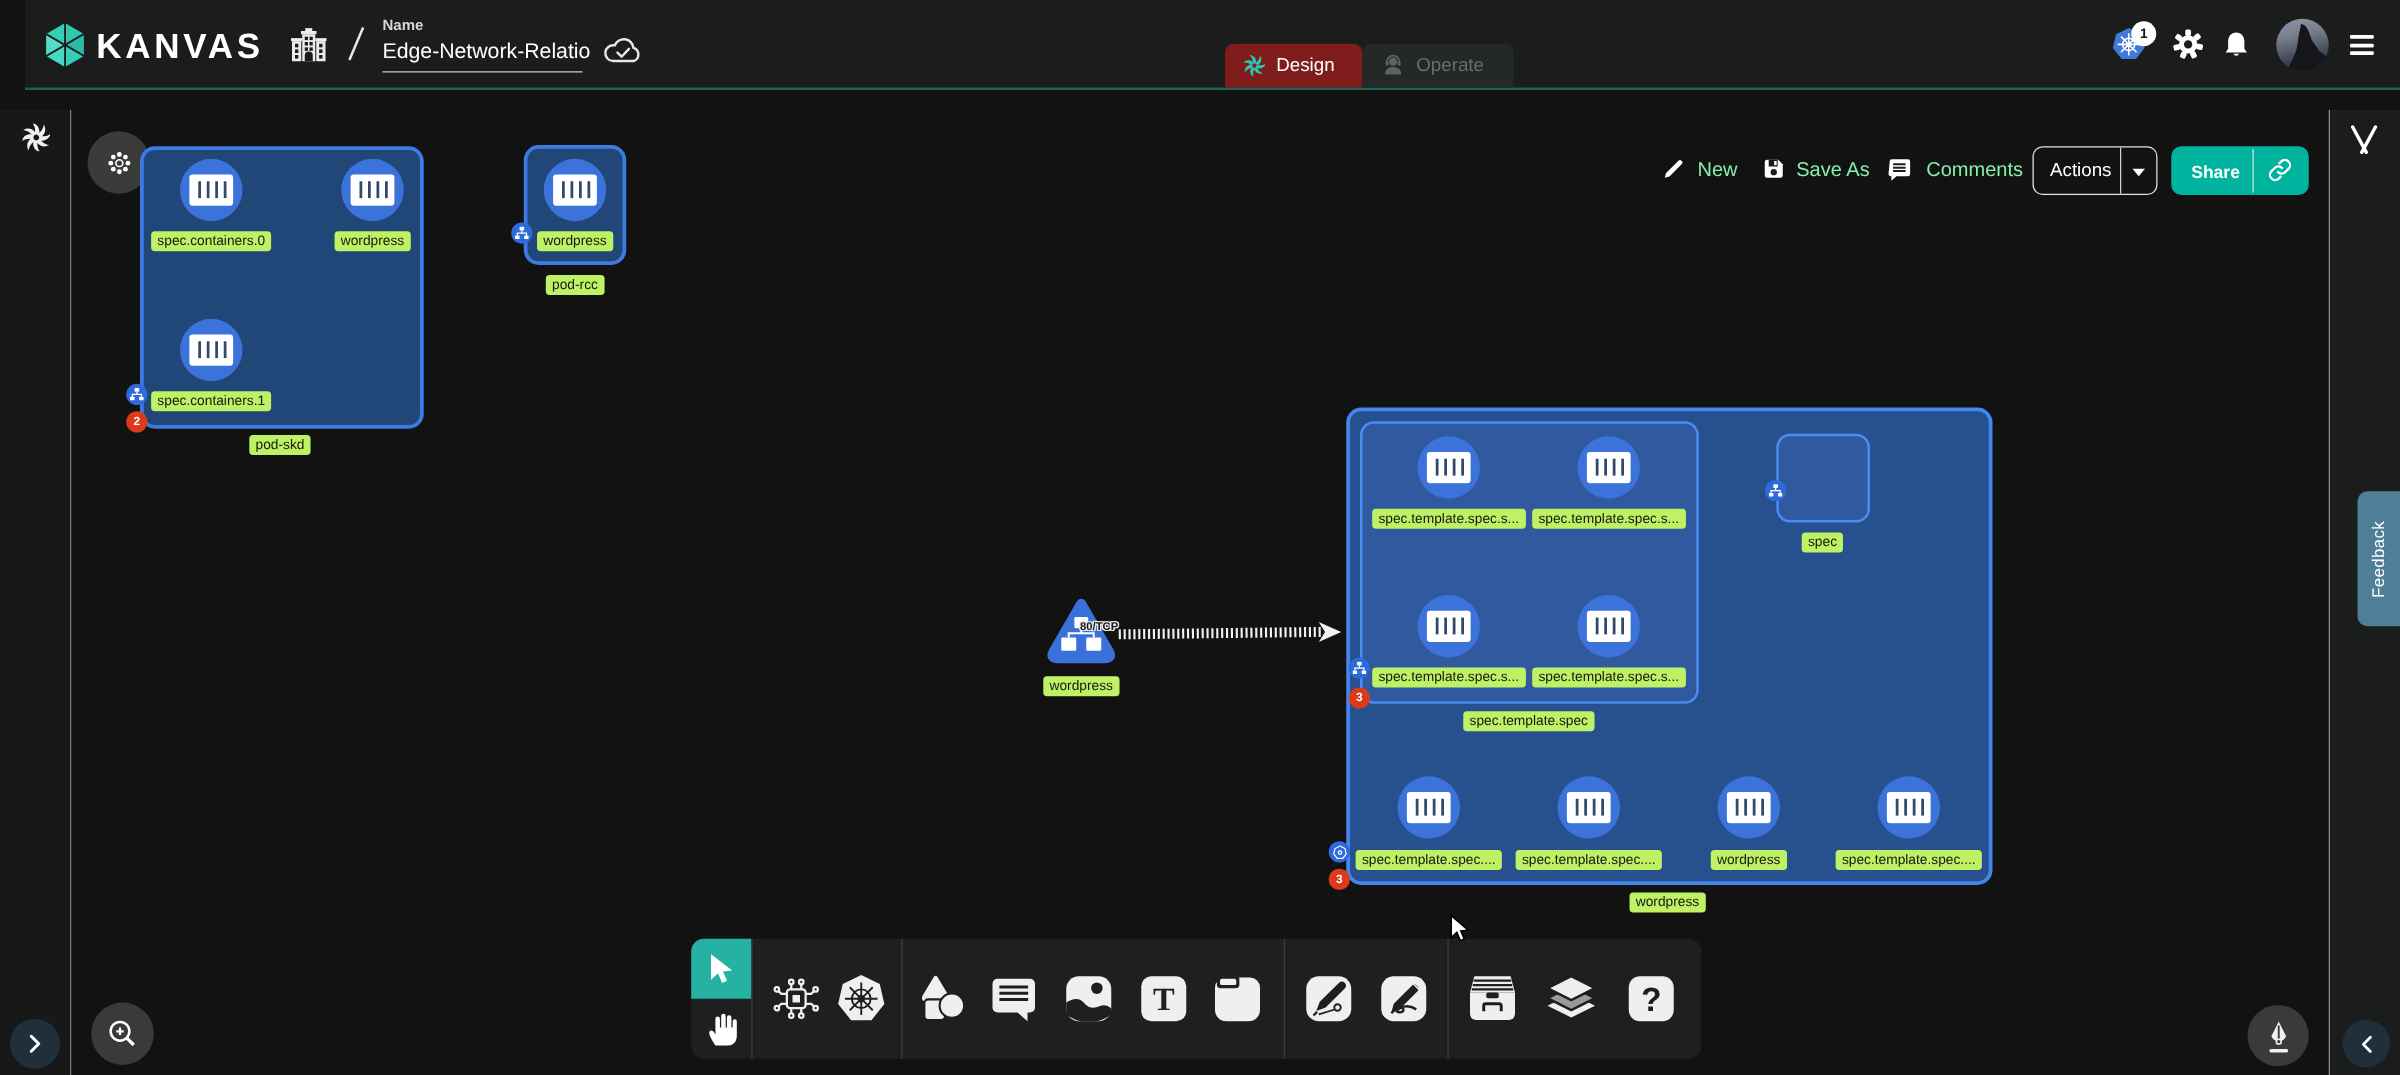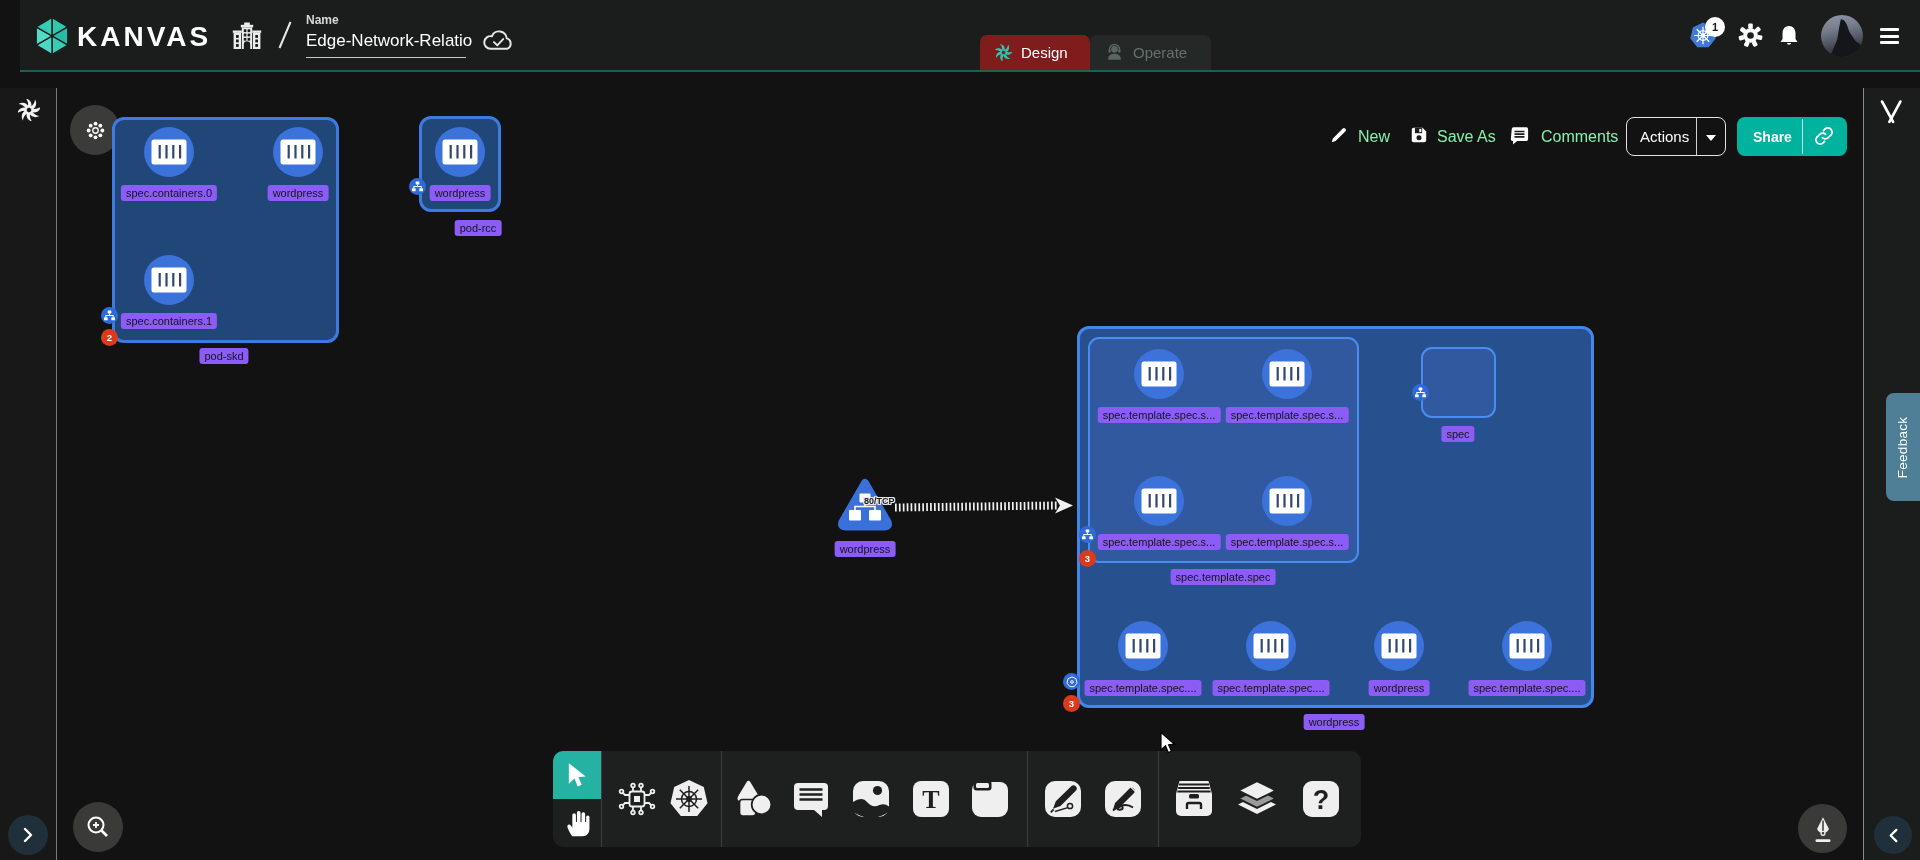--- a/index.html
+++ b/index.html
@@ -40,21 +40,21 @@
   #btn-actions .sep { position:absolute; left:69px; top:0; width:1px; height:100%; background:#cfcfcf; }
   #btn-actions .caret { position:absolute; left:79px; top:17px; width:0; height:0; border-left:5.5px solid transparent; border-right:5.5px solid transparent; border-top:6.5px solid #fff; }
   #btn-share { position:absolute; left:1737px; top:117px; width:110px; height:39px; background:#00b39f; border-radius:8px; z-index:10; display:flex; align-items:center; }
   #btn-share .txt { color:#fff; font-size:14px; font-weight:bold; margin-left:16px; }
   #btn-share .sep { position:absolute; left:65px; top:2px; width:1px; height:35px; background:#cdeae6; }
 
   
   .grp { position:absolute; background:#214678; border:3px solid #3d7be2; border-radius:12px; z-index:2; }
   .grp2 { position:absolute; background:#30599f; border:2px solid #4a8cf0; border-radius:11px; z-index:3; }
   .node { position:absolute; width:50px; height:50px; border-radius:50%; background:#3c73db; display:flex; align-items:center; justify-content:center; z-index:4; }
-  .nlabel { position:absolute; background:#8b5cf6; color:#161616; font-size:11px; border-radius:3px; padding:1.5px 5px 2.5px; white-space:nowrap; transform:translateX(-50%); z-index:6; }
+  .nlabel { position:absolute; background:#bef264; color:#161616; font-size:11px; border-radius:3px; padding:1.5px 5px 2.5px; white-space:nowrap; transform:translateX(-50%); z-index:6; }
   .rbadge { position:absolute; width:17px; height:17px; border-radius:50%; background:#dd3a1c; color:#fff; font-size:9.5px; font-weight:bold; display:flex; align-items:center; justify-content:center; z-index:7; }
   .bbadge { position:absolute; width:17px; height:17px; border-radius:50%; background:#2f6ada; display:flex; align-items:center; justify-content:center; z-index:7; }
 
   
   #toolbar { position:absolute; left:553px; top:751px; width:808px; height:96px; background:#1e1f1f; border-radius:10px; z-index:20; }
   #tb-select { position:absolute; left:0; top:0; width:48px; height:48px; background:#26b2a2; border-radius:10px 0 0 0; display:flex; align-items:center; justify-content:center; }
   #tb-hand { position:absolute; left:0; top:48px; width:48px; height:48px; display:flex; align-items:center; justify-content:center; }
   .tbdiv { position:absolute; top:0; width:1px; height:96px; background:#3c3e3e; }
   .tbicon { position:absolute; top:50%; transform:translate(-50%,-50%); }
 
@@ -139,21 +139,21 @@
           <rect x="0.5" y="0.5" width="35" height="25" rx="2.5" fill="#fff"></rect>
           <g fill="#33496b">
             <rect x="7.6" y="6" width="2.2" height="13.5"></rect>
             <rect x="14.4" y="6" width="2.2" height="13.5"></rect>
             <rect x="21.2" y="6" width="2.2" height="13.5"></rect>
             <rect x="28" y="6" width="2.2" height="13.5"></rect>
           </g>
         </svg>
       </div>
     <div class="nlabel" style="left:460px;top:185px;">wordpress</div>
-    <div class="nlabel" style="left:478px;top:220px;">pod-rcc</div>
+    <div class="nlabel" style="left:460px;top:220px;">pod-rcc</div>
     <div class="bbadge" style="left:409px;top:178px;">
         <svg width="11" height="11" viewBox="0 0 12 12" fill="#fff">
           <rect x="4" y="0.5" width="4" height="3.2" rx="0.6"></rect>
           <rect x="0" y="8" width="4" height="3.2" rx="0.6"></rect>
           <rect x="8" y="8" width="4" height="3.2" rx="0.6"></rect>
           <path d="M6,3.7 V6 M2,8 V6 H10 V8" stroke="#fff" stroke-width="1.1" fill="none"></path>
         </svg>
       </div>
 
     <svg class="abs" style="left:834px;top:474px;z-index:4" width="62" height="60" viewBox="0 0 62 60">

